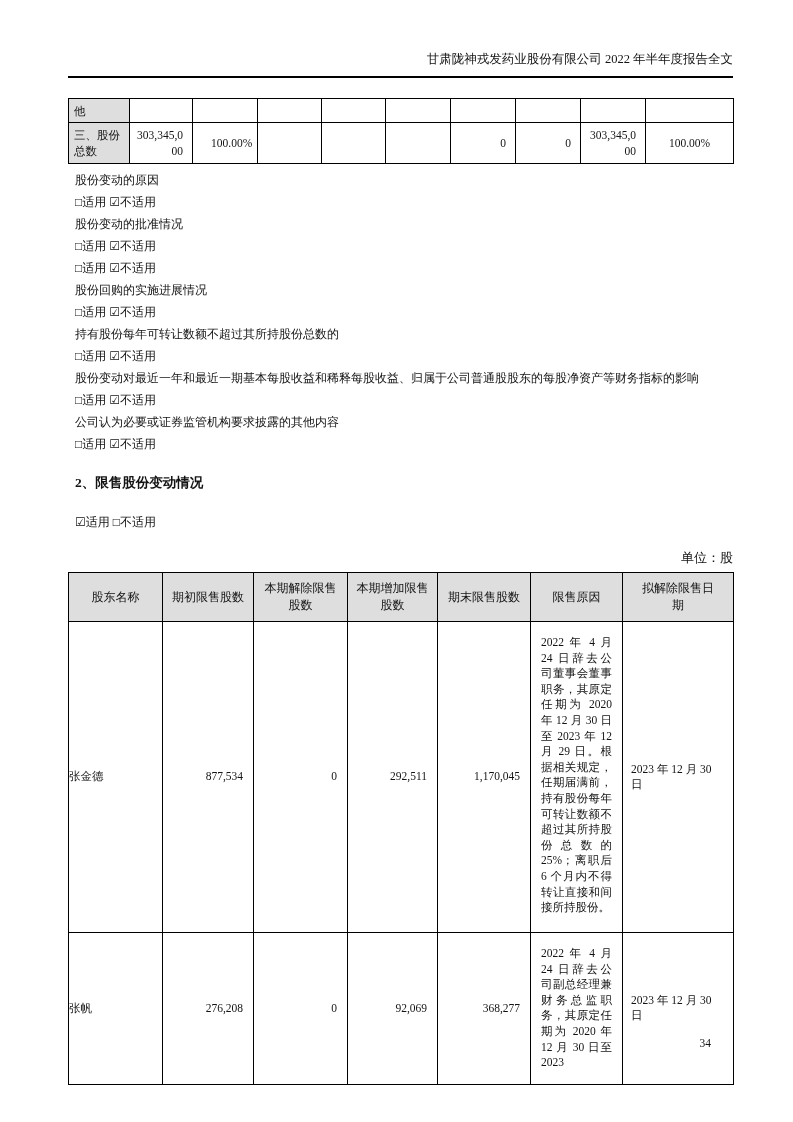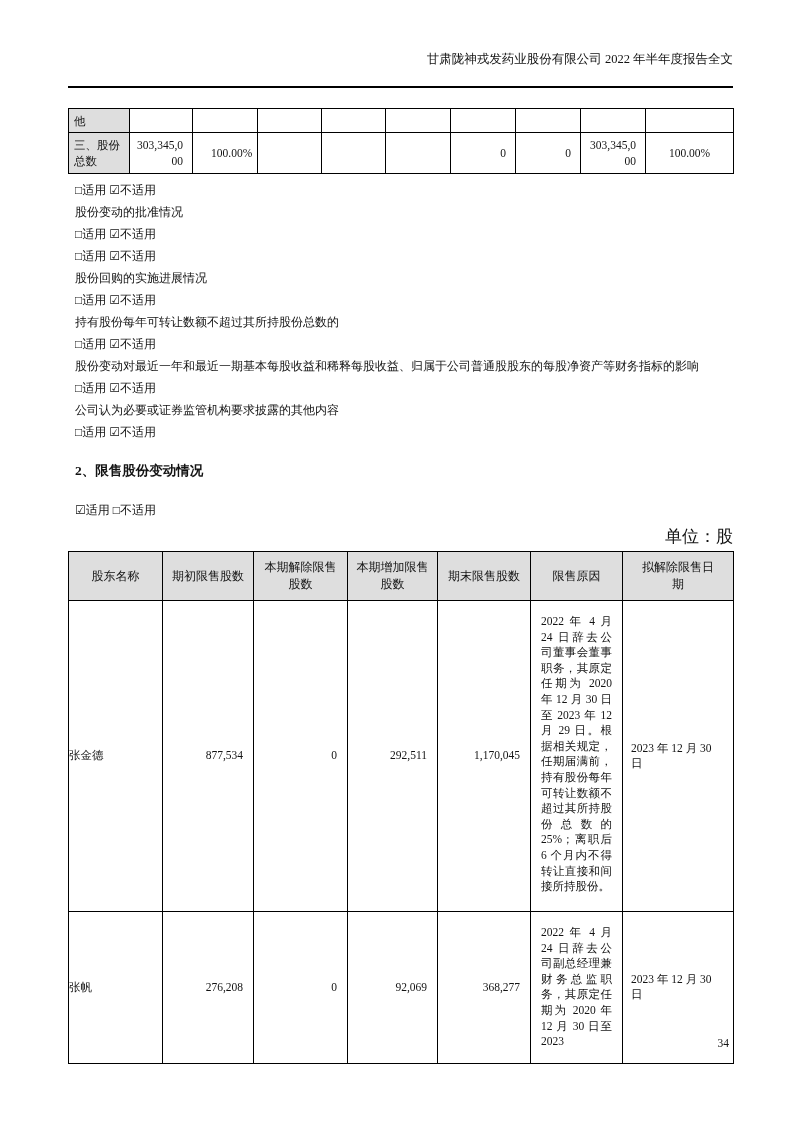--- a/index.html
+++ b/index.html
@@ -4,52 +4,52 @@
 <style>
   html,body{margin:0;padding:0;}
   body{
     width:793px;height:1122px;position:relative;background:#ffffff;
     font-family:"Liberation Serif","DejaVu Serif",serif;color:#131313;
     -webkit-font-smoothing:antialiased;
   }
   .content{position:absolute;left:68px;top:0;width:665px;}
   
   .doc-header{margin-top:52px;text-align:right;font-size:12.5px;line-height:15px;
-    padding-bottom:19px;border-bottom:2px solid #000;}
+    padding-bottom:9px;border-bottom:2px solid #000;}
   
   table{border-collapse:collapse;table-layout:fixed;width:665px;}
   td,th{border:1px solid #000;font-weight:normal;}
   .t1{margin-top:20px;font-size:11.5px;}
   .t1 td{padding:1px 5px;vertical-align:middle;}
   .t1 .lbl{background:#dedede;text-align:left;line-height:16px;}
   .t1 .num{text-align:right;word-break:break-all;padding:1px 9px 1px 4px;line-height:16px;}
   .t1 .pct{text-align:center;padding:1px 18px;}
   .t1 .r1 td{height:21px;}
   .t1 .r2 td{height:38px;}
   
   .stmts{margin-top:5px;padding-left:7px;}
   .stmt{font-size:12px;height:22px;line-height:22px;white-space:nowrap;}
   
   .sec-heading{font-size:13.5px;font-weight:bold;margin:18px 0 0 7px;line-height:20px;}
   .sec-check{font-size:12px;margin:19px 0 0 7px;height:20px;line-height:20px;}
-  .unit-line{font-size:17px;text-align:right;margin-top:8px;height:18px;line-height:18px;}
+  .unit-line{font-size:13px;text-align:right;margin-top:17px;height:18px;line-height:18px;}
   
   .t2{margin-top:5px;font-size:11.5px;}
   .t2 th{background:#dedede;font-size:12px;text-align:center;vertical-align:middle;
     height:44px;padding:2px 8px;line-height:17px;}
   .t2 th .narrow{max-width:76px;margin:0 auto;}
   .t2 td{vertical-align:middle;line-height:15.5px;}
   .t2 .name{text-align:left;padding:2px 0;}
   .t2 .num{text-align:right;padding:2px 10px 2px 2px;}
   .t2 .reason{vertical-align:top;text-align:justify;padding:13px 10px;line-height:15.6px;}
   .t2 .date{text-align:left;padding:6px 8px;}
   .t2 .rowA td{height:284px;}
   .t2 .rowB td{height:110px;}
   
-  .page-number{position:absolute;top:1037px;right:64px;font-size:11.5px;}
+  .page-number{position:absolute;top:1037px;right:82px;font-size:11.5px;}
 </style>
 </head>
 <body>
 
 <div class="content">
 
   <div class="doc-header">甘肃陇神戎发药业股份有限公司 2022 年半年度报告全文</div>
 
   <table class="t1">
     <colgroup>
@@ -86,20 +86,21 @@
       <td class="num"></td>
       <td class="num">0</td>
       <td class="num">0</td>
       <td class="num">303,345,000</td>
       <td class="pct">100.00%</td>
     </tr>
   </tbody>
     </table>
 
   <div class="stmts">
+    <div class="stmt">股份变动的原因</div>
     <div class="stmt">□适用 ☑不适用</div>
     <div class="stmt">股份变动的批准情况</div>
     <div class="stmt">□适用 ☑不适用</div>
     <div class="stmt">□适用 ☑不适用</div>
     <div class="stmt">股份回购的实施进展情况</div>
     <div class="stmt">□适用 ☑不适用</div>
     <div class="stmt">持有股份每年可转让数额不超过其所持股份总数的</div>
     <div class="stmt">□适用 ☑不适用</div>
     <div class="stmt">股份变动对最近一年和最近一期基本每股收益和稀释每股收益、归属于公司普通股股东的每股净资产等财务指标的影响</div>
     <div class="stmt">□适用 ☑不适用</div>

